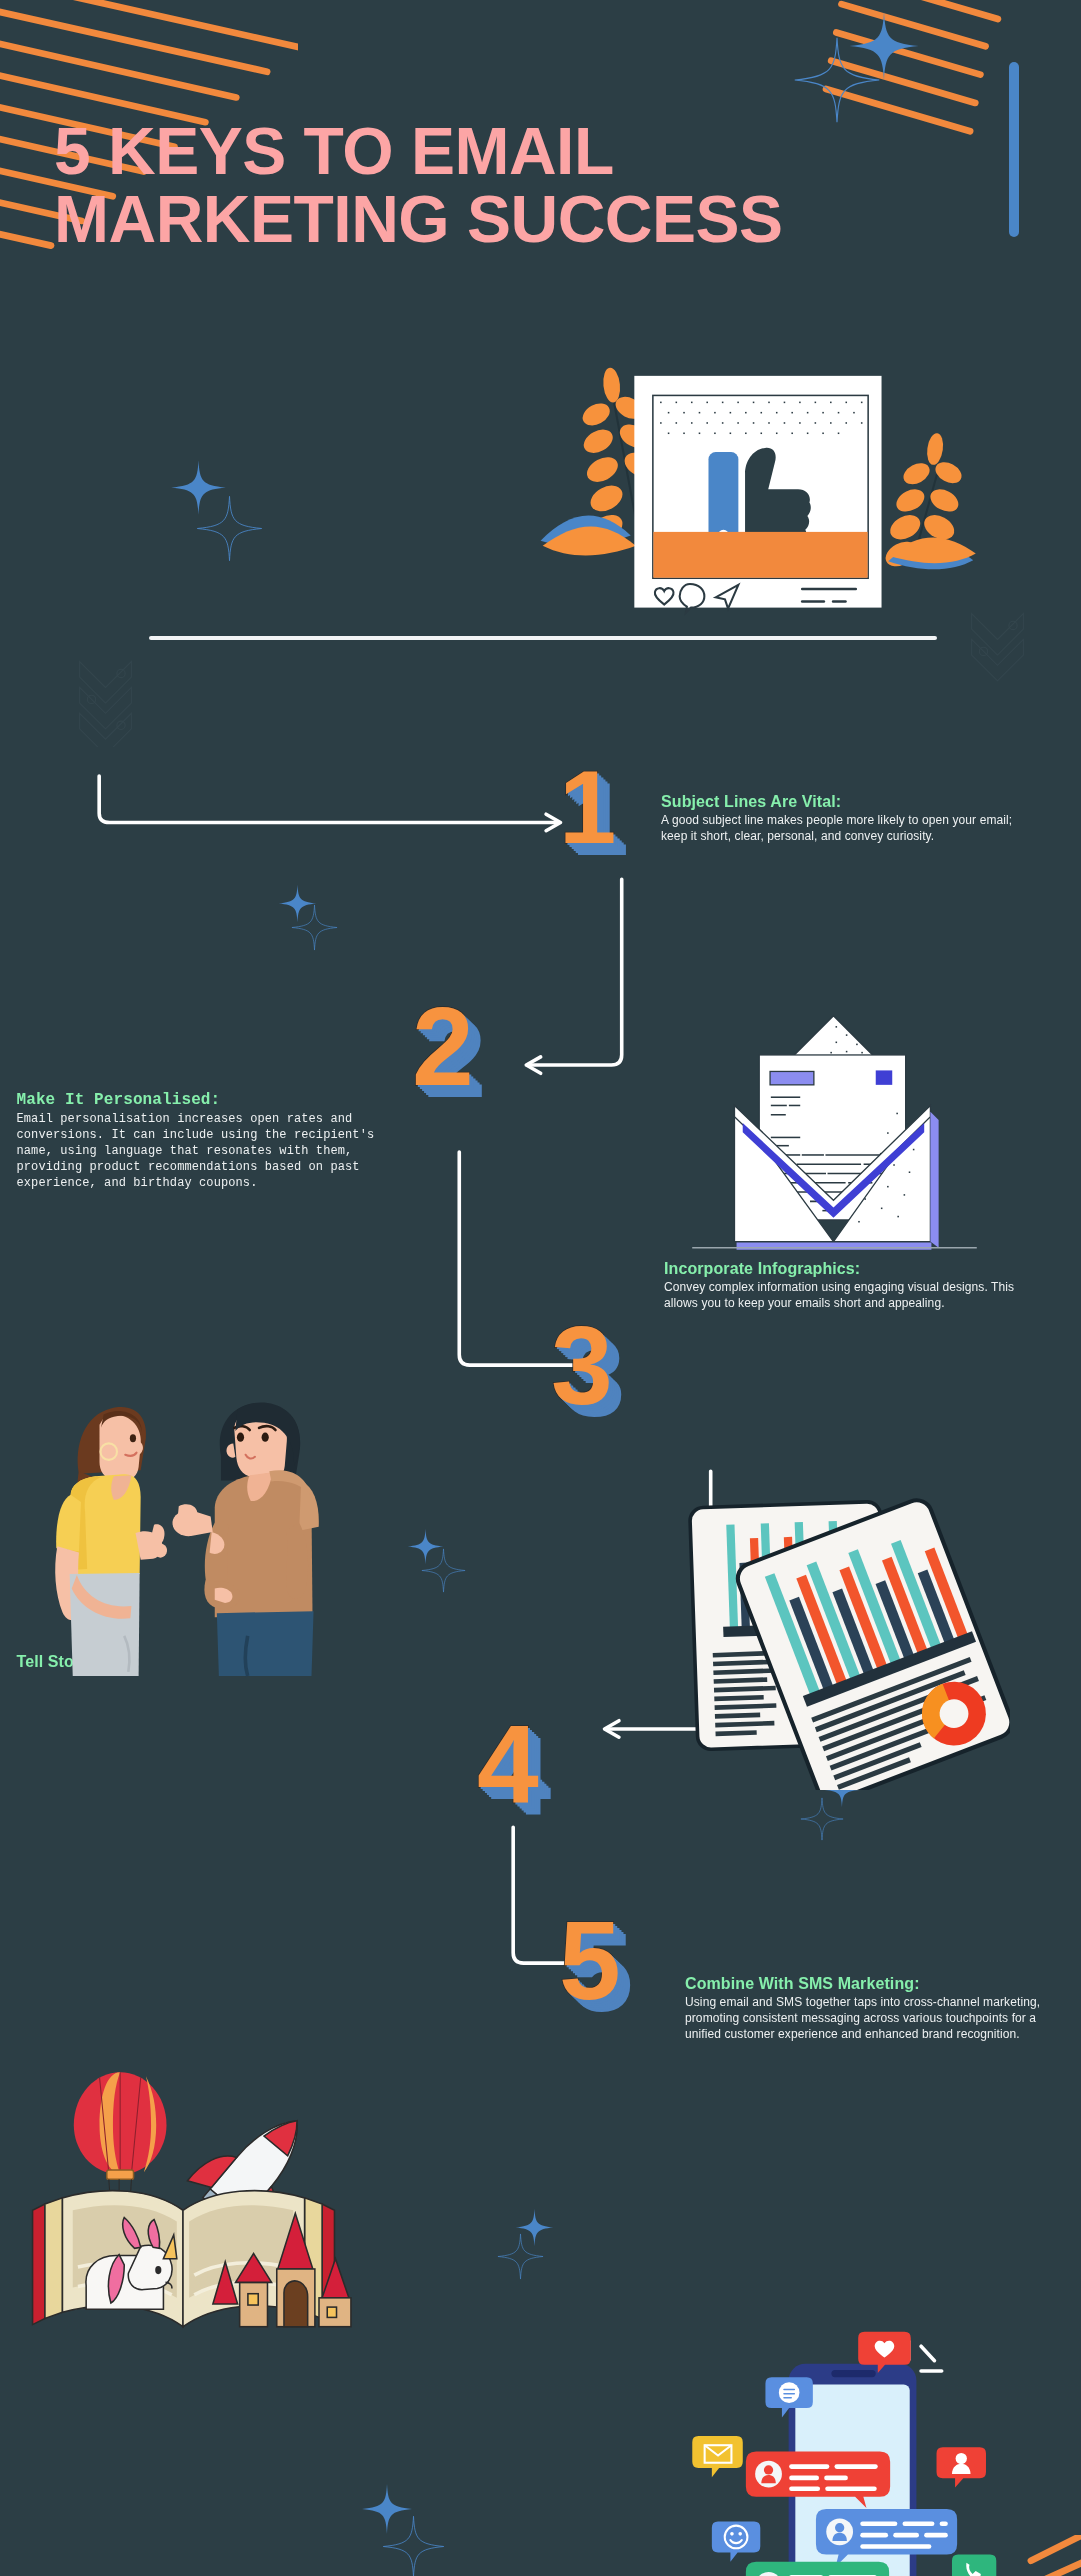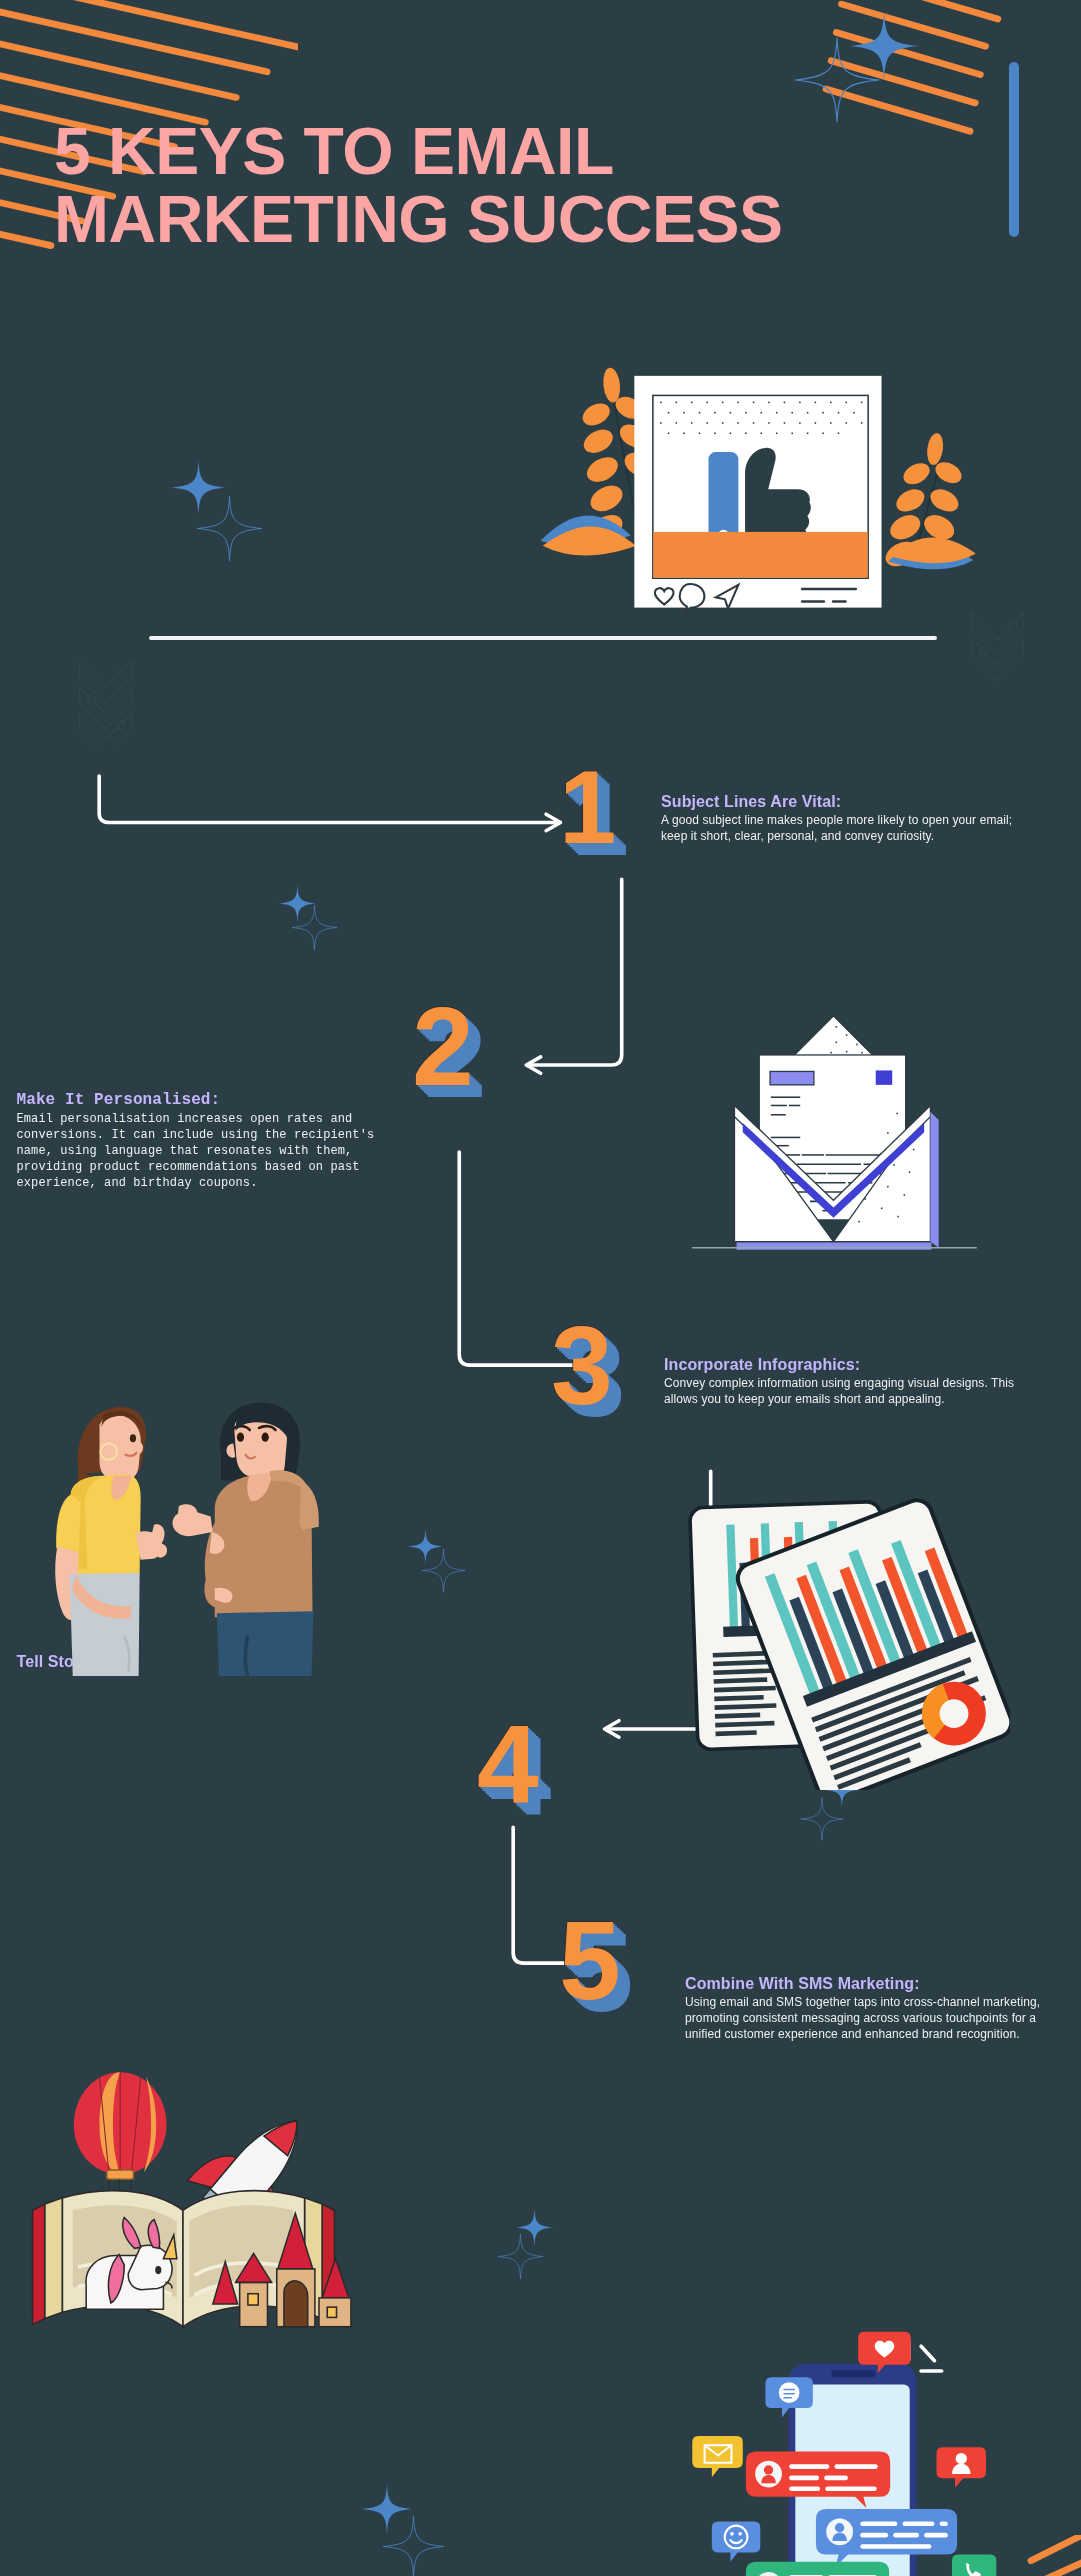--- a/index.html
+++ b/index.html
@@ -47,30 +47,30 @@
   }
   #num-1 { left:559px; top:756px; font-size:103px; }
   #num-2 { left:412px;  top:992px; font-size:111px; }
   #num-3 { left:551px; top:1311px; font-size:111px; }
   #num-4 { left:477px;  top:1710px; font-size:111px; }
   #num-5 { left:559px; top:1906px; font-size:111px; }
 
   
   .block { position:absolute; color:#f4f6f7; }
   .block .head {
-    font-weight:bold; font-size:16px; line-height:1.32; color:#c4b5fd;
+    font-weight:bold; font-size:16px; line-height:1.32; color:#86efac;
     letter-spacing:0.1px;
   }
   .block .body {
     font-weight:normal; font-size:12px; line-height:1.34; color:#eef1f2;
     letter-spacing:0.1px;
   }
   #block-1 { left:661px; top:791px; width:371px; }
   #block-2 { left:16.5px;   top:1090px; width:386px;font-family:Liberation Mono, monospace; }
-  #block-3 { left:664px; top:1306px; width:366px;margin-top:48px; }
+  #block-3 { left:664px; top:1210px; width:366px;margin-top:48px; }
   #block-4 { left:16.5px;   top:1651px; width:392px; }
   #block-5 { left:685px; top:1973px; width:361px; }
 
   
   .connector { position:absolute; }
 
   
   .illus { position:absolute; }
 
   

